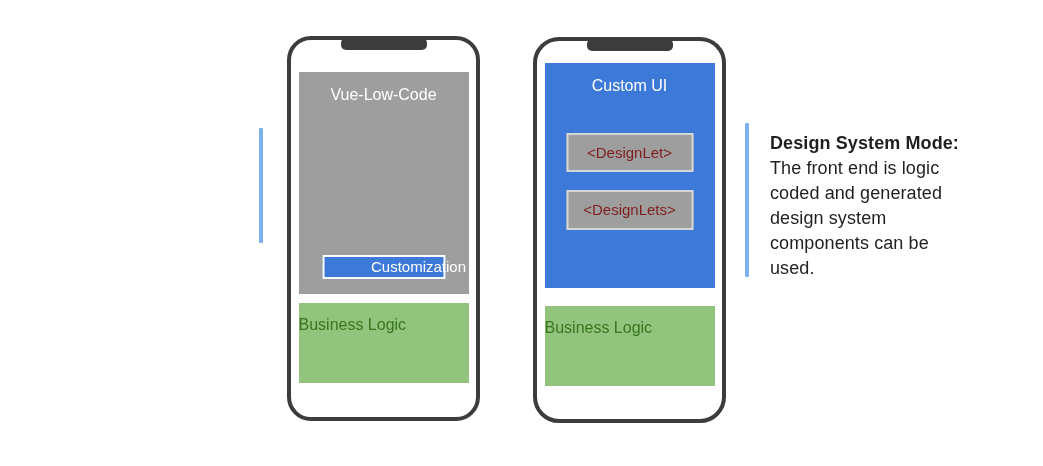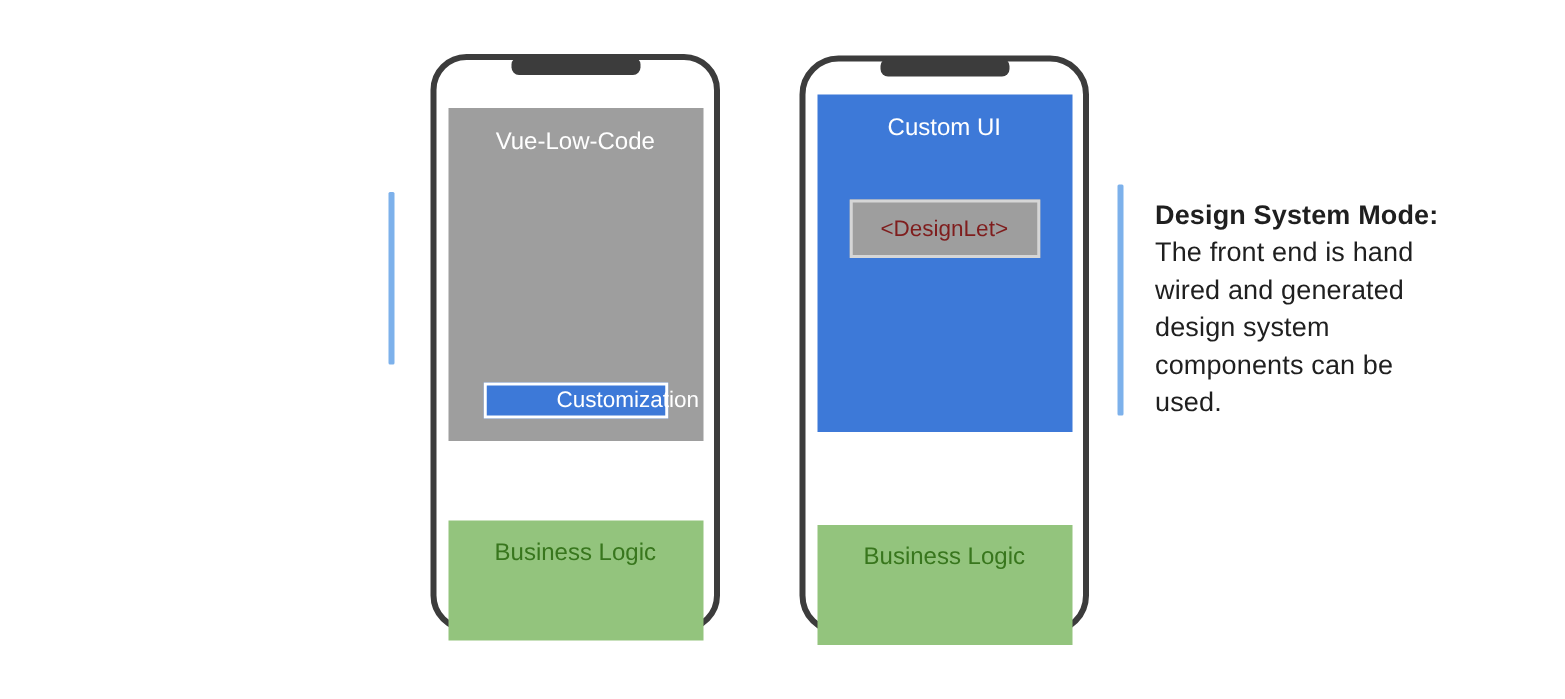--- a/index.html
+++ b/index.html
@@ -72,22 +72,21 @@
     color: #ffffff;
   }
 
   .logic-box {
     position: absolute;
     left: 50%;
     transform: translateX(-50%);
     width: 170px;
     height: 80px;
     background: var(--green, #93c47d);
-    text-align: center;
-    margin-top: 44px;
+    text-align: left;
   }
   .logic-box-left { top: 263px; }
   .logic-box-right { top: 265px; }
   .logic-label {
     display: inline-block;
     padding-top: 13px;
     font-size: 16px;
     color: var(--green_text, #38761d);
   }
 
@@ -139,24 +138,25 @@
     <div class="logic-box logic-box-left">
       <span class="logic-label">Business Logic</span>
     </div>
   </div>
 
   <div class="phone phone-right">
     <div class="notch"></div>
     <div class="screen screen-blue">
       <div class="screen-title">Custom UI</div>
       <div class="designlet-btn designlet-1">&lt;DesignLet&gt;</div>
+      <div class="designlet-btn designlet-2">&lt;DesignLets&gt;</div>
     </div>
     <div class="logic-box logic-box-right">
       <span class="logic-label">Business Logic</span>
     </div>
   </div>
 
   <div class="accent-bar accent-bar-right"></div>
   <div class="annotation annotation-right">
-    <span class="bold">Design System Mode:</span><span> The front end is hand wired and generated design system components can be used.</span>
+    <span class="bold">Design System Mode:</span><span> The front end is logic coded and generated design system components can be used.</span>
   </div>
 
 </div>
 
 </body></html>

